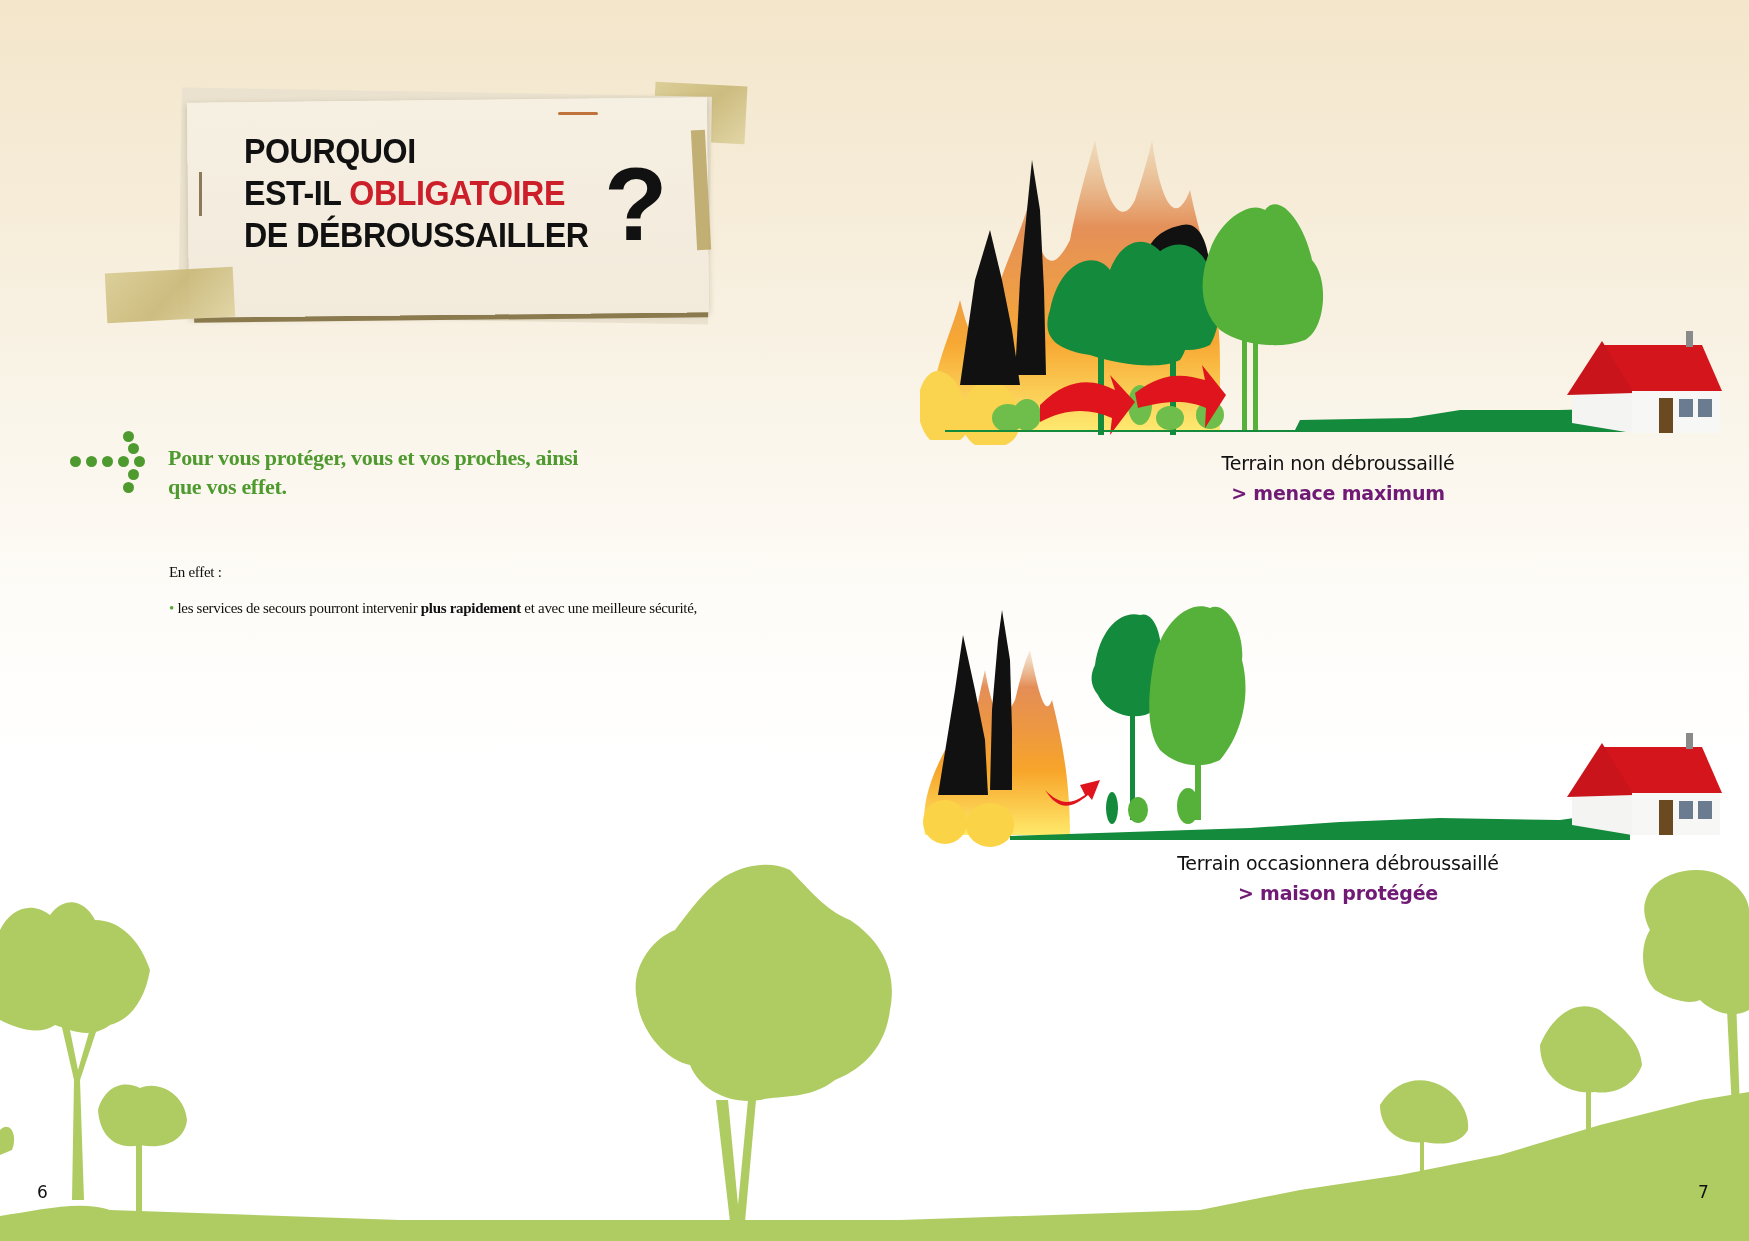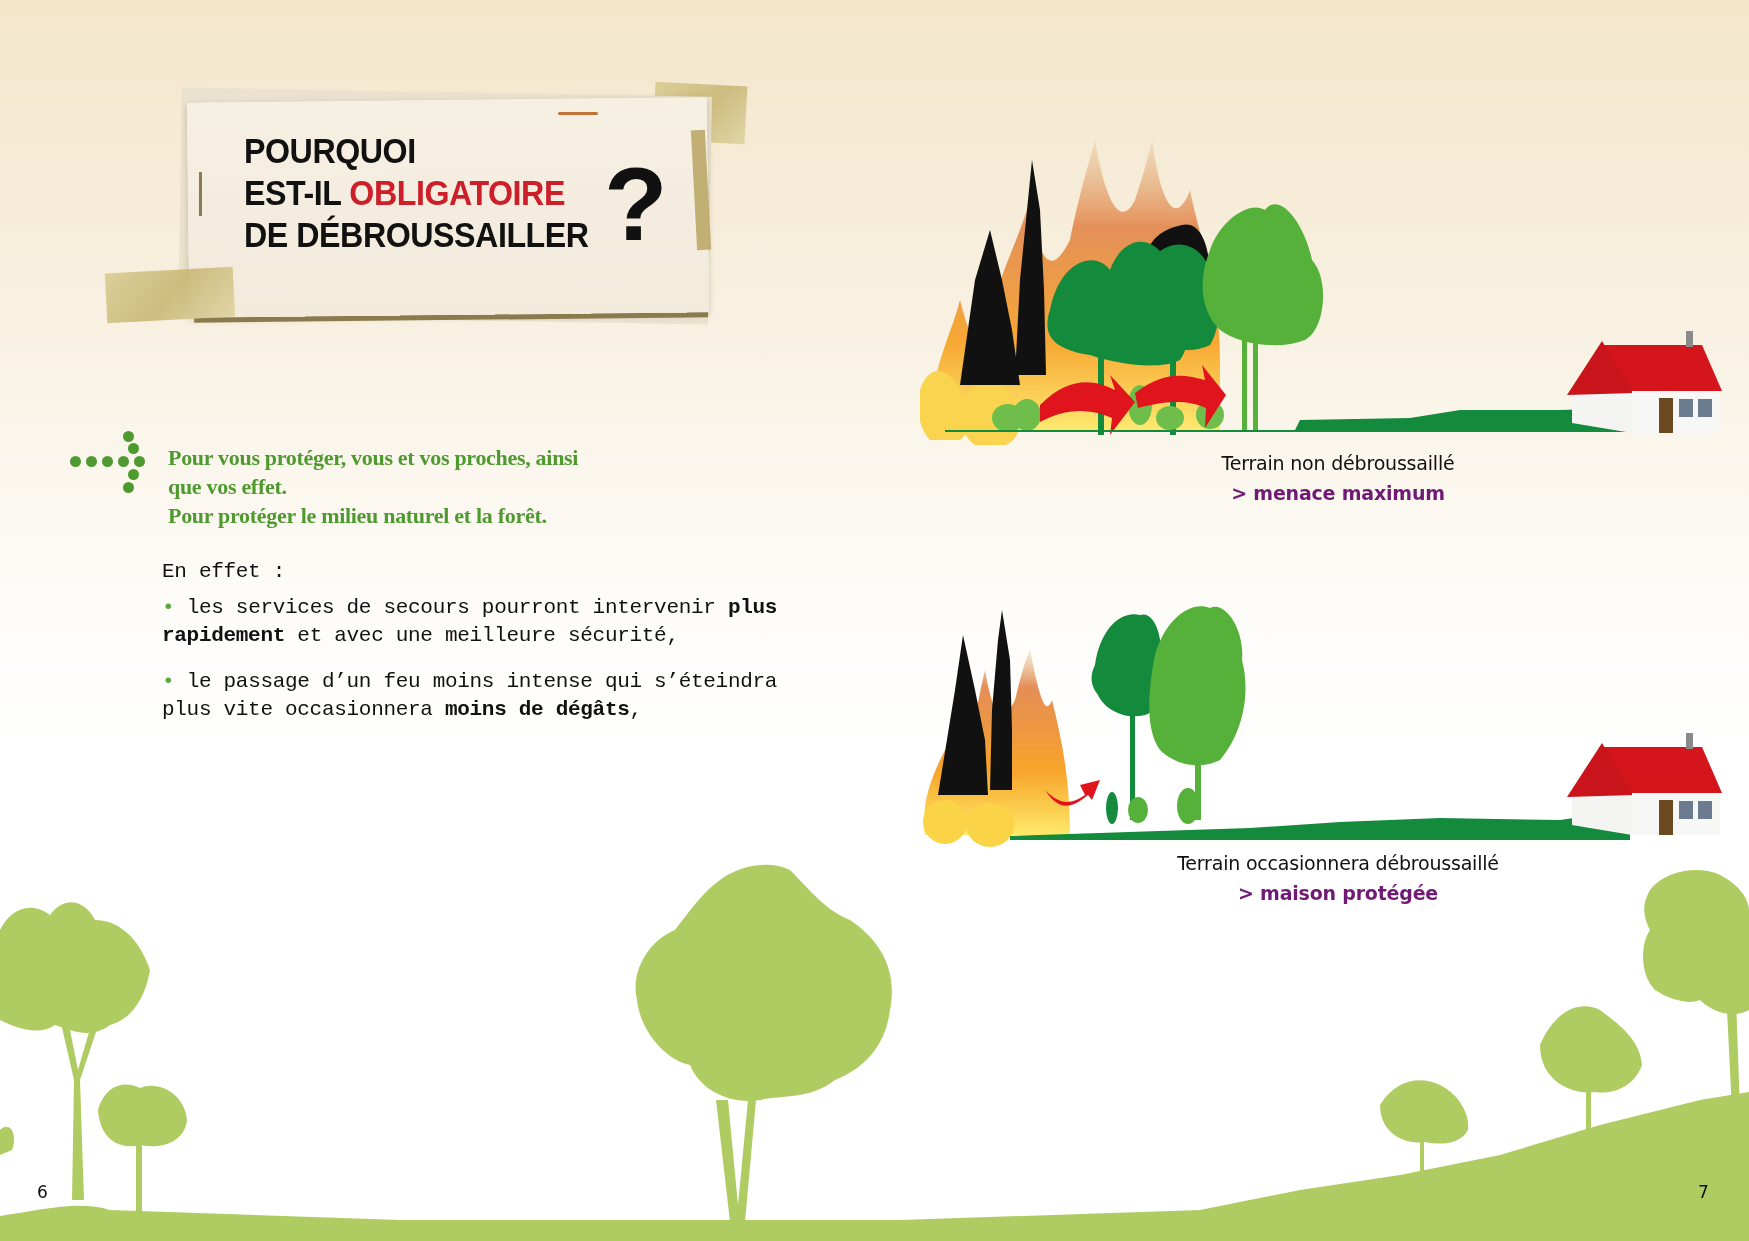--- a/index.html
+++ b/index.html
@@ -37,22 +37,22 @@
 
   
   .dots { position: absolute; left: 70px; top: 428px; width: 84px; height: 70px; }
   .dot { position: absolute; width: 11px; height: 11px; border-radius: 50%; background: #4e9a2f; }
   .intro {
     position: absolute; left: 168px; top: 443px; width: 600px;
     font-family: Liberation Serif, serif; font-weight: bold; font-size: 22px; line-height: 29px;
     color: #4e9a2f; letter-spacing: -0.3px;
   }
   .body {
-    position: absolute; left: 162px; top: 558px; width: 650px;
-    font-family: Liberation Mono, monospace; font-size: 21px; line-height: 28px; color: #111;
+    position: absolute; left: 169px; top: 558px; width: 650px;
+    font-family: Liberation Serif, serif; font-size: 15px; line-height: 28px; color: #111;
     letter-spacing: -0.3px;
   }
   .body p { margin: 0 0 18px 0; }
   .body p.lead { margin-bottom: 8px; }
   .body b { font-weight: bold; }
   .bullet { color: #5aa83a; }
 
   
   .caption {
     position: absolute; width: 520px; text-align: center;
@@ -90,32 +90,27 @@
   <span class="dot" style="left:48px;top:28px"></span>
   <span class="dot" style="left:64px;top:28px"></span>
   <span class="dot" style="left:53px;top:3px"></span>
   <span class="dot" style="left:58px;top:15px"></span>
   <span class="dot" style="left:58px;top:41px"></span>
   <span class="dot" style="left:53px;top:54px"></span>
 </div>
 <div class="intro">
   <div>Pour vous protéger, vous et vos proches, ainsi</div>
   <div>que vos effet.</div>
-  <div>Pour protéger le milieu naturel et la forêt.</div>
 </div>
 
 <div class="body">
   <p class="lead">En effet :</p>
   <p>
     <span class="bullet">•</span>
     <span>les services de secours pourront intervenir </span><b>plus rapidement</b><span> et avec une meilleure sécurité,</span>
-  </p>
-  <p>
-    <span class="bullet">•</span>
-    <span>le passage d’un feu moins intense qui s’éteindra plus vite occasionnera </span><b>moins de dégâts</b><span>,</span>
   </p>
 </div>
 
 <svg class="abs" style="left:920px;top:140px" width="820" height="310" viewBox="0 0 820 310">
   <defs>
     <linearGradient id="flame" x1="0" y1="1" x2="0" y2="0">
       <stop offset="0" stop-color="#ffe96a"></stop>
       <stop offset="0.3" stop-color="#f7a52a"></stop>
       <stop offset="0.7" stop-color="#e07a3a" stop-opacity="0.85"></stop>
       <stop offset="1" stop-color="#d9a060" stop-opacity="0.2"></stop>

